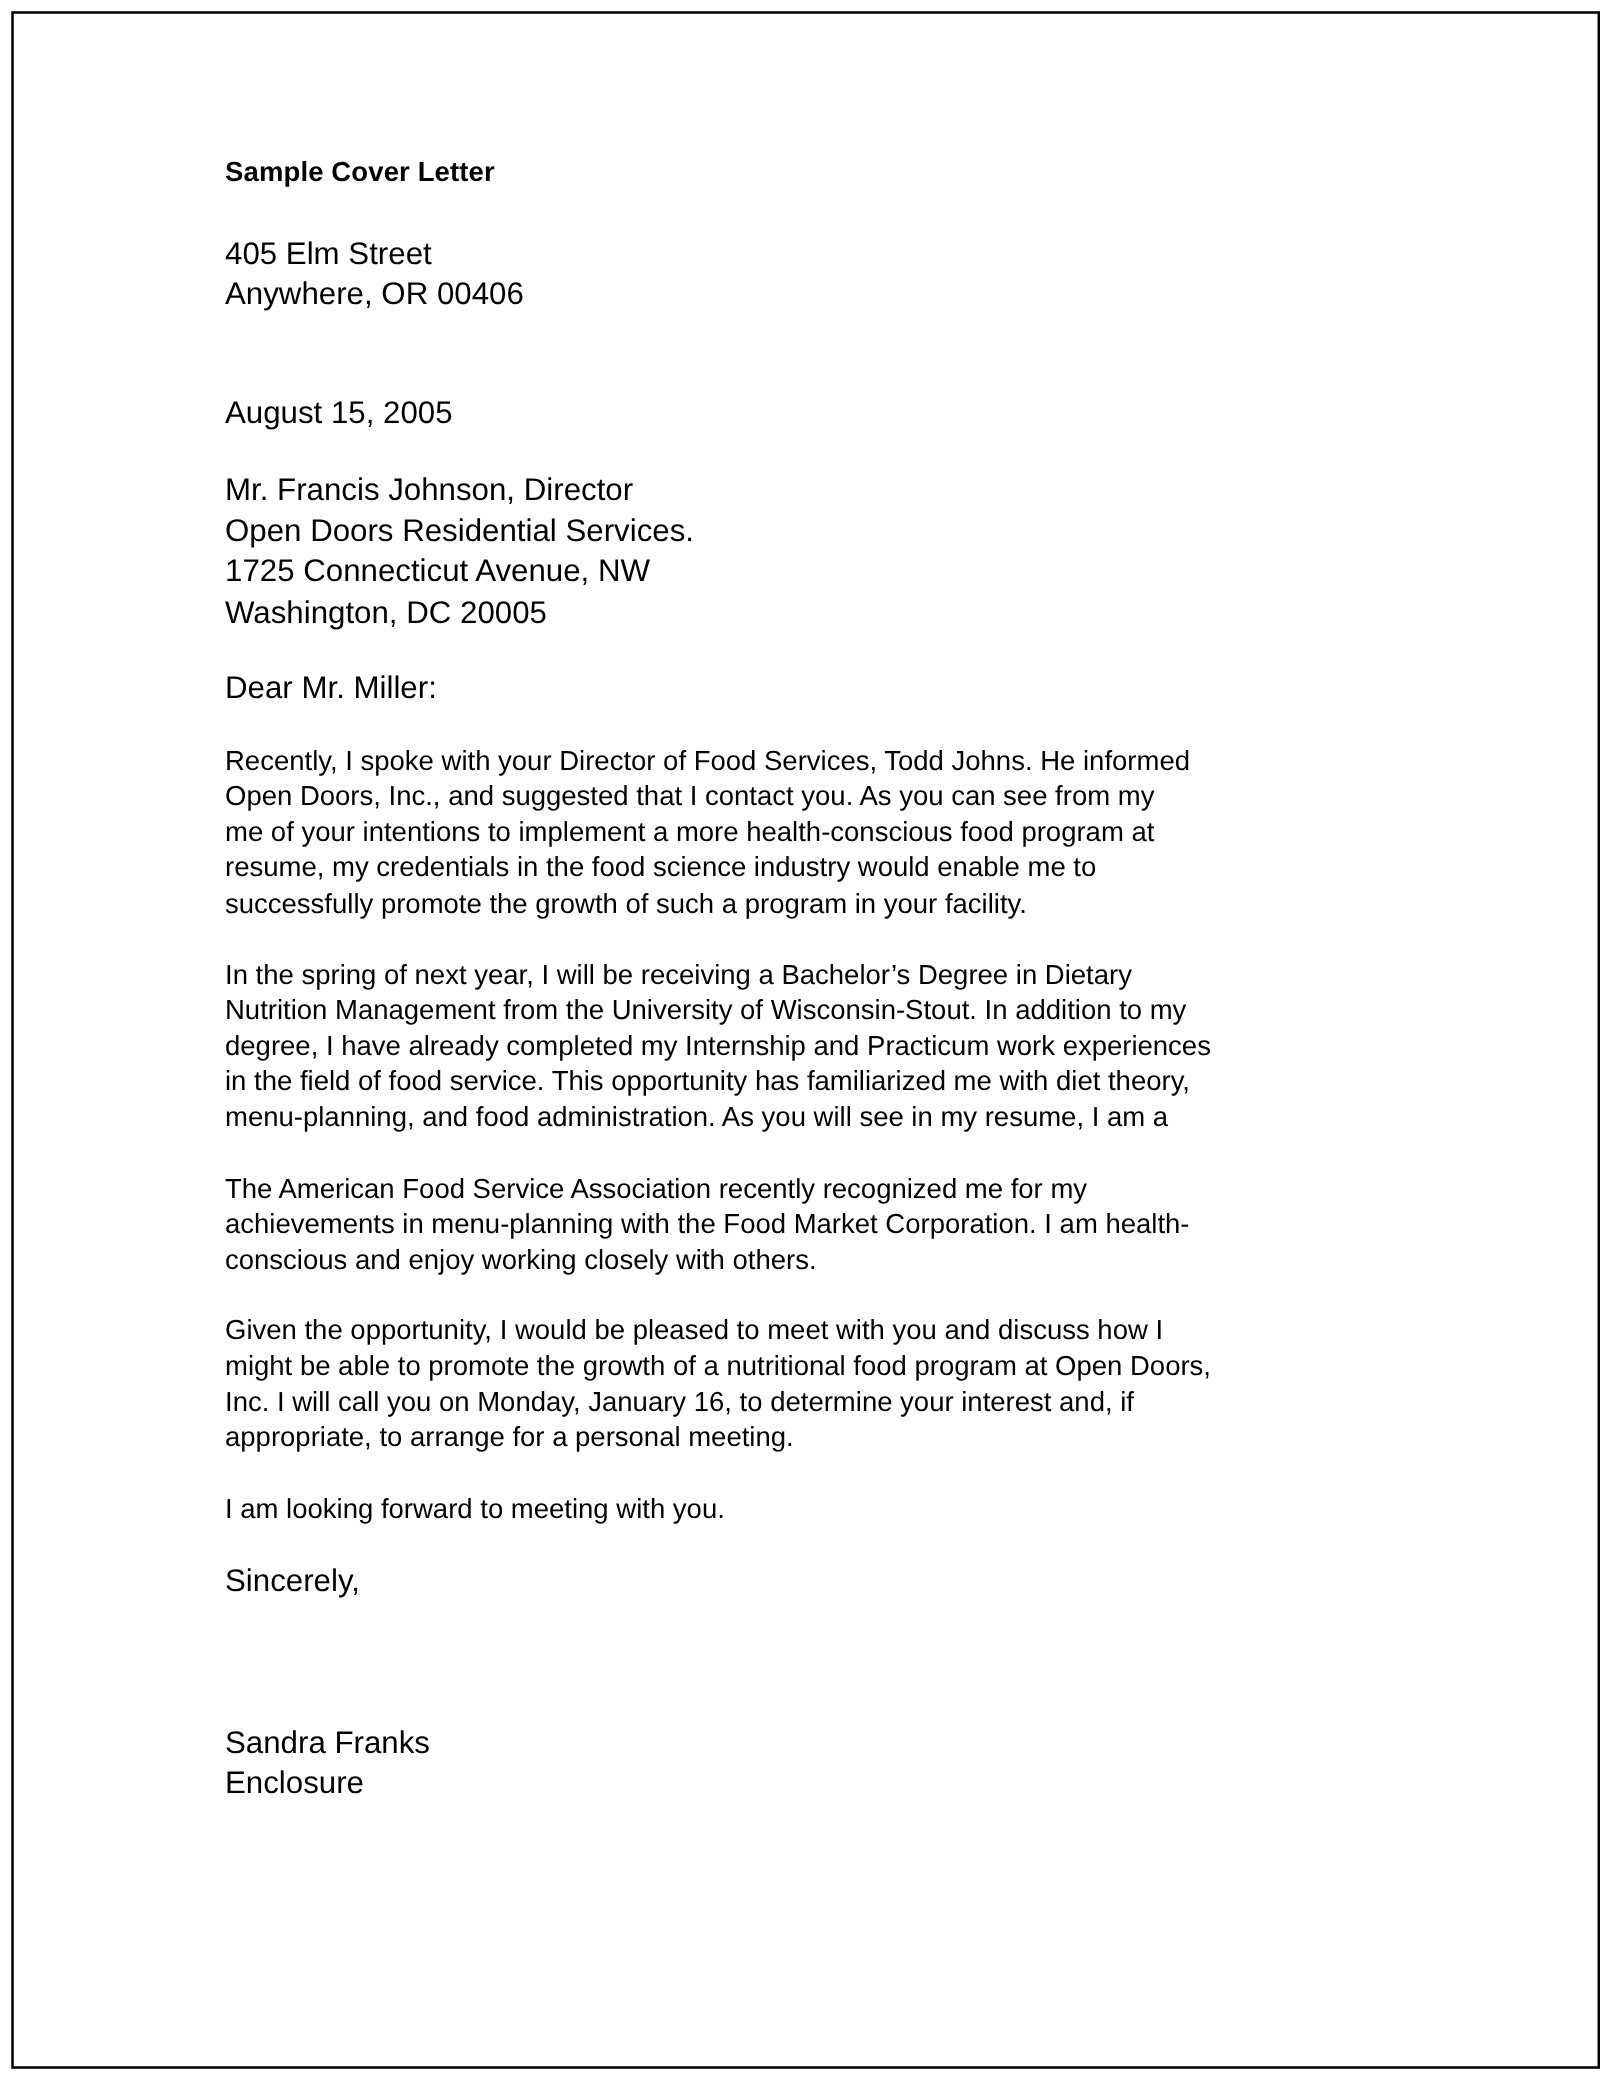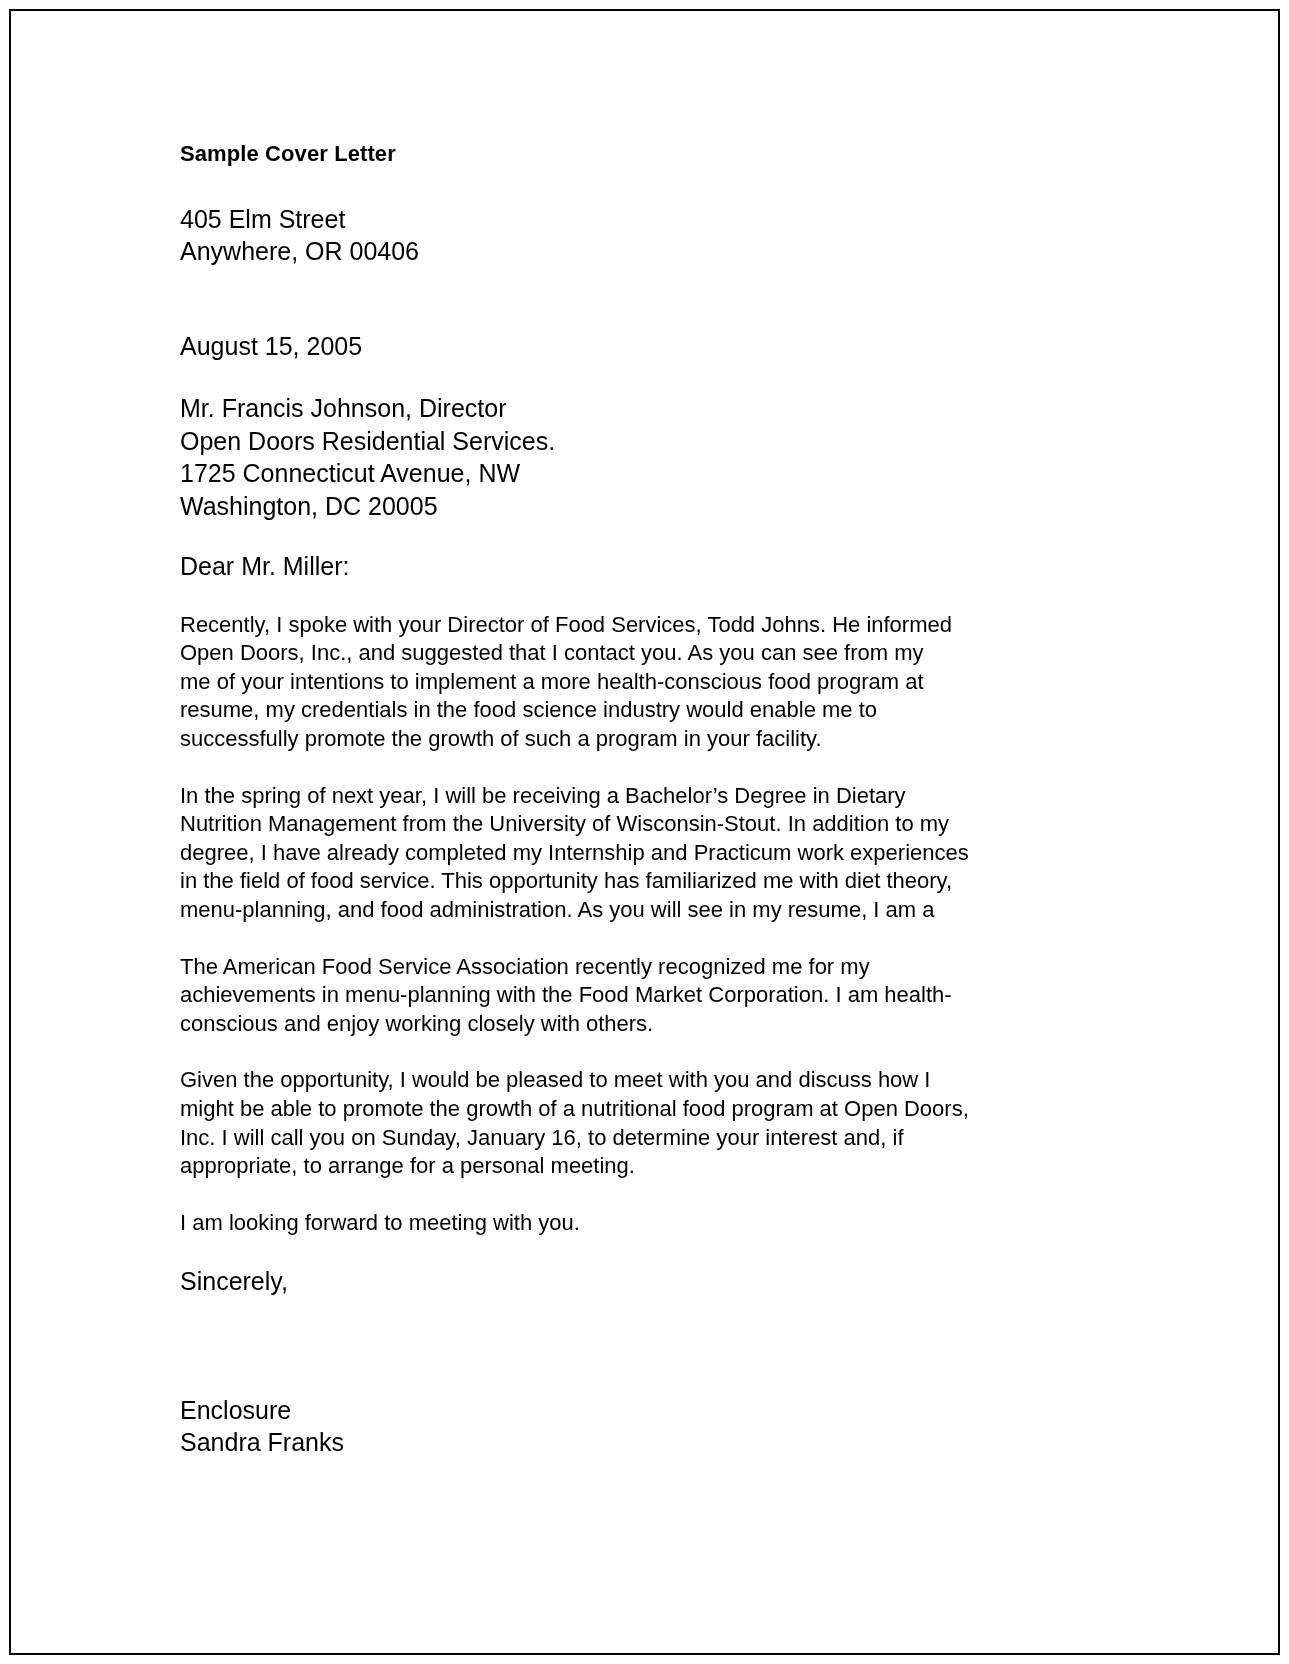--- a/index.html
+++ b/index.html
@@ -24,21 +24,21 @@
     top: 9px;
     right: 9px;
     bottom: 9px;
     border: 2px solid #000000;
     box-sizing: border-box;
     pointer-events: none;
   }
   #letter {
     position: absolute;
     left: 180px;
-    top: 140px;
+    top: 124px;
     width: 860px;
   }
   .doc-title {
     font-size: 22px;
     font-weight: bold;
     line-height: 1.30;
     letter-spacing: 0.1px;
     margin: 0 0 34px 0;
   }
   .block {
@@ -130,37 +130,37 @@
       <span class="line">The American Food Service Association recently recognized me for my</span>
       <span class="line">achievements in menu-planning with the Food Market Corporation. I am health-</span>
       <span class="line">conscious and enjoy working closely with others.</span>
     </div>
 
     <div class="gap-para"></div>
 
     <div class="para">
       <span class="line">Given the opportunity, I would be pleased to meet with you and discuss how I</span>
       <span class="line">might be able to promote the growth of a nutritional food program at Open Doors,</span>
-      <span class="line">Inc. I will call you on Sunday, January 16, to determine your interest and, if</span>
+      <span class="line">Inc. I will call you on Monday, January 16, to determine your interest and, if</span>
       <span class="line">appropriate, to arrange for a personal meeting.</span>
     </div>
 
     <div class="gap-para"></div>
 
     <div class="para">
       <span class="line">I am looking forward to meeting with you.</span>
     </div>
 
     <div class="gap-para"></div>
 
     <div class="block">
       <span class="line">Sincerely,</span>
     </div>
 
     <div class="gap-signline"></div>
 
     <div class="block">
+      <span class="line">Sandra Franks</span>
       <span class="line">Enclosure</span>
-      <span class="line">Sandra Franks</span>
     </div>
 
   </div>
 </div>
 
 </body></html>

